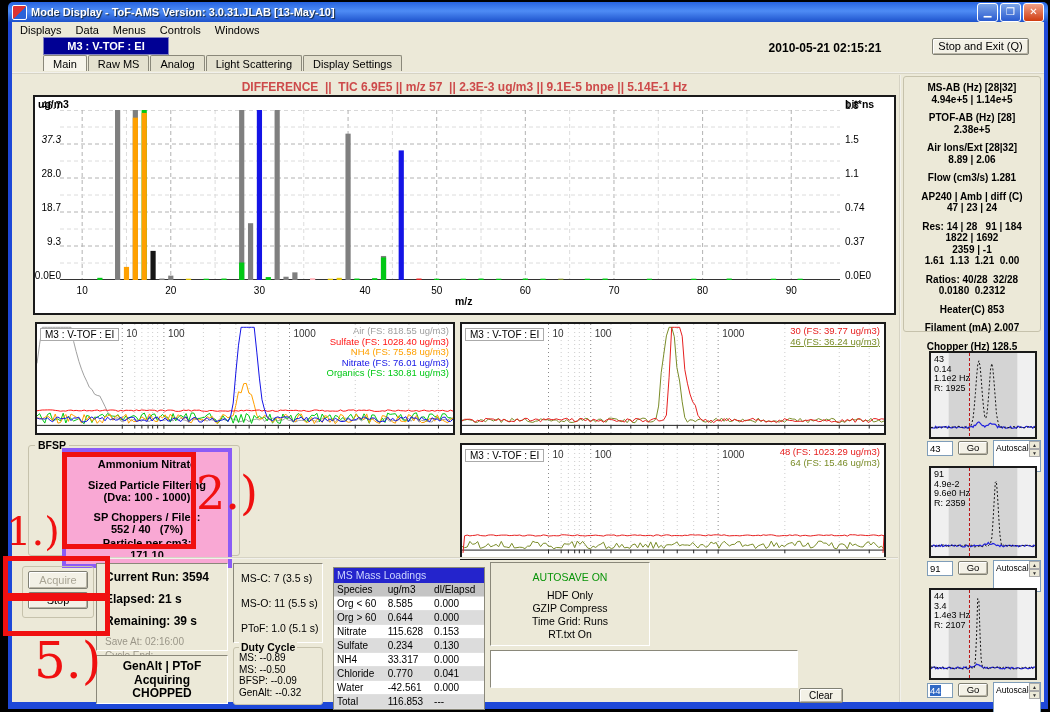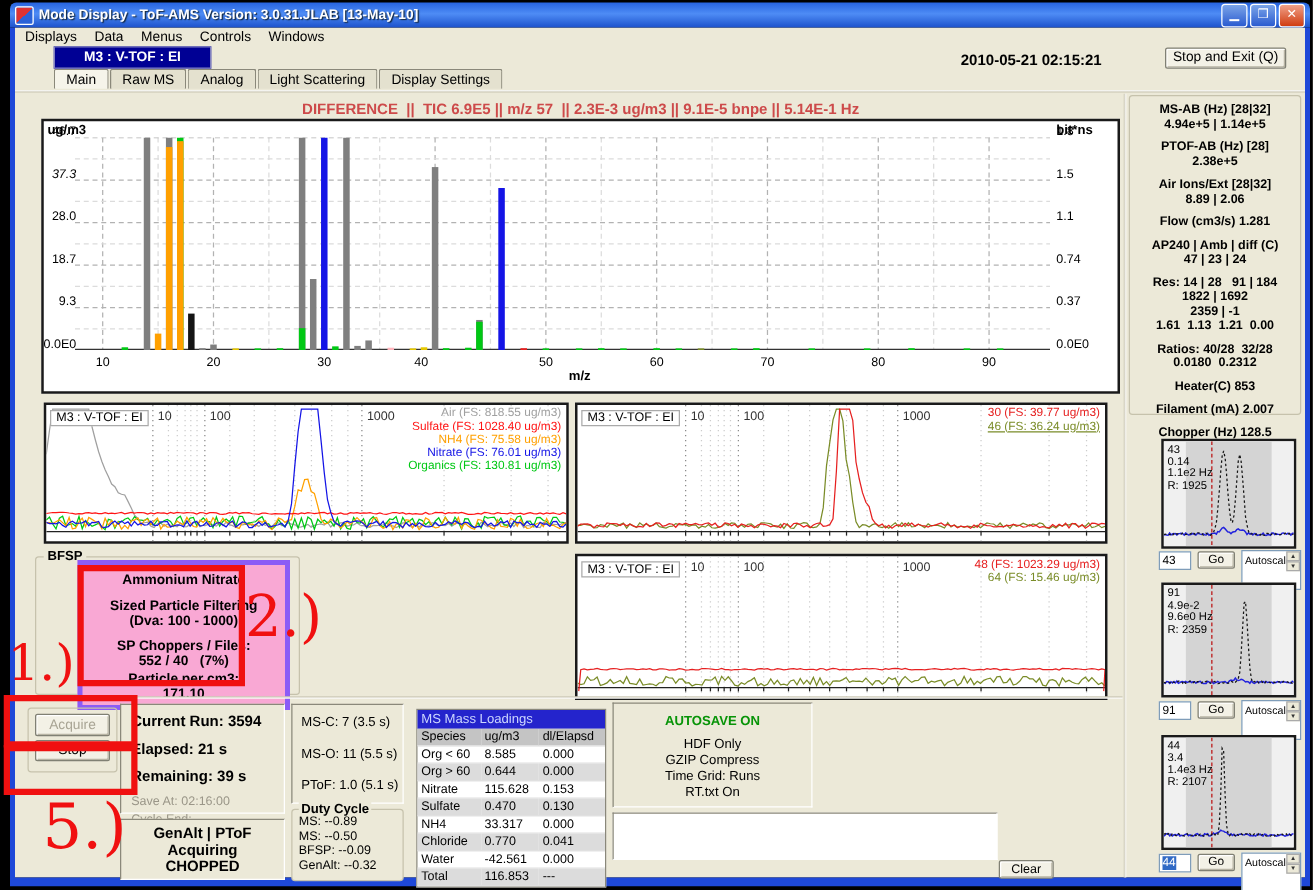--- a/index.html
+++ b/index.html
@@ -91,21 +91,21 @@
   
   #mass-table{position:absolute;left:333px;top:567px;width:150px;background:#fff;border:1px solid #8a887a;}
   .mt-title{background:#2424cc;color:#ccd6ff;font-size:10.5px;padding:1px 3px;height:13px;}
   table.mt{border-collapse:collapse;width:100%;font-size:10px;}
   table.mt td{padding:0 3px;height:13px;border-bottom:1px solid #e0e0e0;white-space:nowrap;}
   tr.mt-head td{background:#c4c4c4;}
   tr.mt-even td{background:#dcdcdc;}
   
   #autosave-panel{left:490px;top:562px;width:160px;height:84px;text-align:center;padding-top:8px;}
   .as-line{font-size:10.5px;line-height:13px;}
-  .as-line.on{color:#089408;font-weight:bold;margin-bottom:5px;}
+  .as-line.on{color:#089408;font-weight:normal;margin-bottom:5px;}
   #msgbox{left:490px;top:650px;width:308px;height:38px;background:#fff;}
   #clear-btn{position:absolute;left:799px;top:688px;width:44px;height:15px;font-size:10px;line-height:13px;}
   
   #stats-panel{position:absolute;left:903px;top:76px;width:138px;height:256px;
     text-align:center;padding-top:5px;box-sizing:border-box;}
   .sgroup{margin-bottom:7px;}
   .sline{font-weight:bold;font-size:10px;line-height:11.5px;white-space:pre;}
   
   .sp-chart{position:absolute;background:#fff;border:2px solid #1a1a1a;box-sizing:border-box;}
   .sp-label{position:absolute;left:3px;top:2px;font-size:9px;line-height:9.5px;white-space:pre;}
@@ -250,21 +250,21 @@
       <div class="ytick" style="left: -4px; text-align: right; top: 3px;">46.7</div>
       <div class="ytick" style="left: 810px; top: 173px;">0.0E0</div>
       <div class="ytick" style="left: 810px; top: 139px;">0.37</div>
       <div class="ytick" style="left: 810px; top: 105px;">0.74</div>
       <div class="ytick" style="left: 810px; top: 71px;">1.1</div>
       <div class="ytick" style="left: 810px; top: 37px;">1.5</div>
       <div class="ytick" style="left: 810px; top: 3px;">1.8</div>
       <div class="xtick" style="left: 37.1591px;">10</div>
       <div class="xtick" style="left: 125.795px;">20</div>
       <div class="xtick" style="left: 214.432px;">30</div>
-      <div class="xtick" style="left: 292px;">40</div>
+      <div class="xtick" style="left: 320px;">40</div>
       <div class="xtick" style="left: 391.705px;">50</div>
       <div class="xtick" style="left: 480.341px;">60</div>
       <div class="xtick" style="left: 568.977px;">70</div>
       <div class="xtick" style="left: 657.614px;">80</div>
       <div class="xtick" style="left: 746.25px;">90</div>
     </div>
 
   <div class="chartpanel" id="mid-left">
       <svg width="416" height="109" class="lc-svg">
         <line x1="97.75999999999999" y1="0" x2="97.75999999999999" y2="109" stroke="#cccccc" stroke-dasharray="1,3"></line>
@@ -496,21 +496,21 @@
             <td>0.644</td>
             <td>0.000</td>
           </tr>
           <tr class="mt-odd">
             <td>Nitrate</td>
             <td>115.628</td>
             <td>0.153</td>
           </tr>
           <tr class="mt-even">
             <td>Sulfate</td>
-            <td>0.470</td>
+            <td>0.234</td>
             <td>0.130</td>
           </tr>
           <tr class="mt-odd">
             <td>NH4</td>
             <td>33.317</td>
             <td>0.000</td>
           </tr>
           <tr class="mt-even">
             <td>Chloride</td>
             <td>0.770</td>

